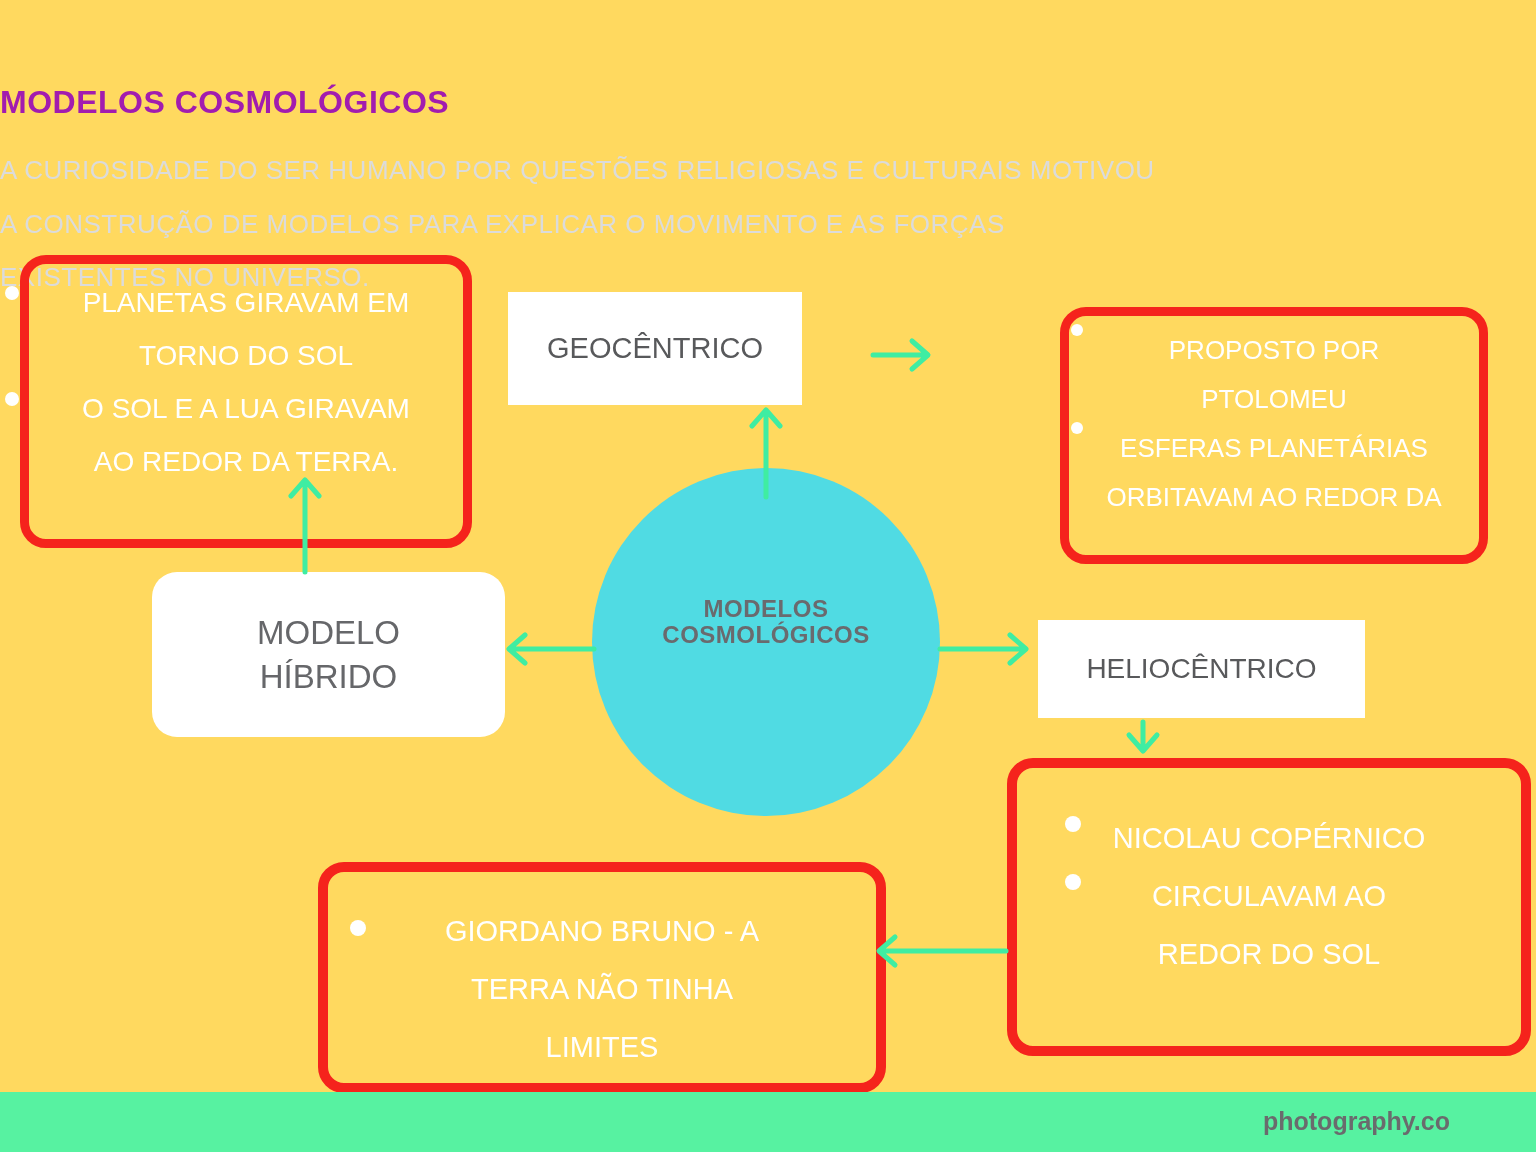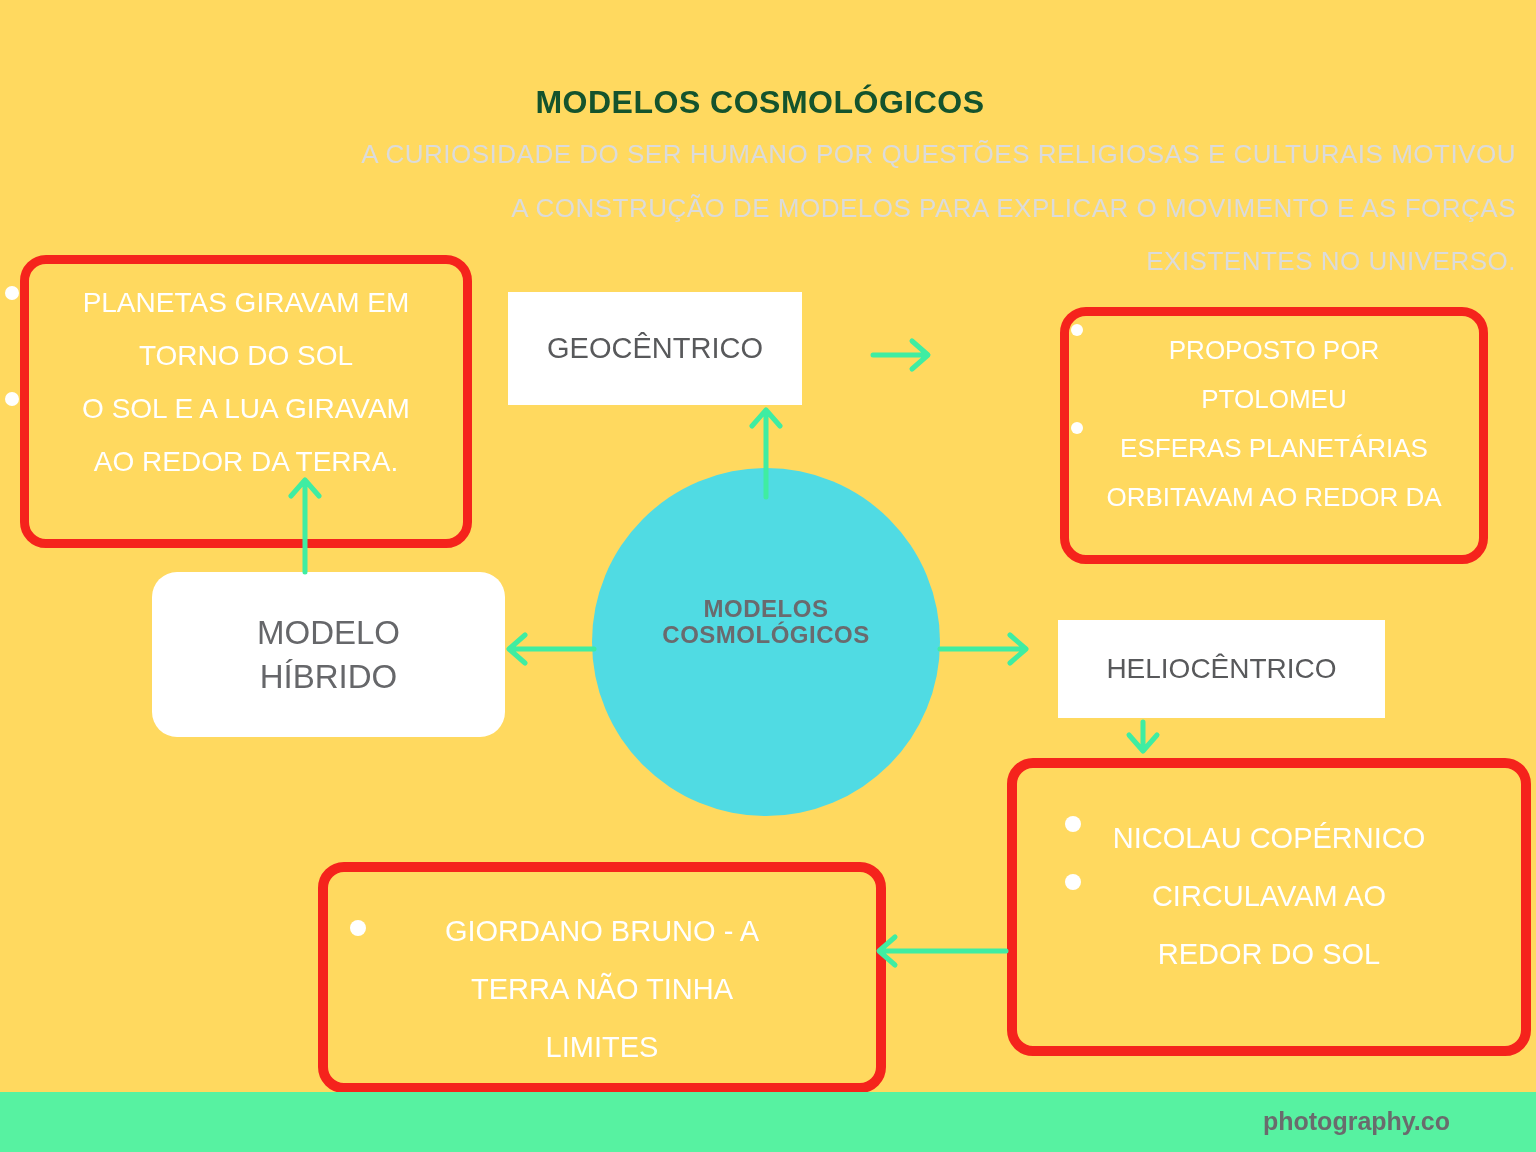--- a/index.html
+++ b/index.html
@@ -6,27 +6,27 @@
   .canvas{
     position:relative;
     width:1536px;height:1152px;
     background:#FFD95F;
     overflow:hidden;
     font-family:"Liberation Sans", sans-serif;
   }
   
   .title{
     position:absolute;top:84px;left:0;width:1520px;
-    text-align:center;
+    text-align:left;
     font-size:32px;font-weight:800;letter-spacing:.5px;
-    color:#14532d;
+    color:#a21caf;
   }
   .subtitle{
-    position:absolute;top:128px;left:0;width:1516px;
-    text-align:right;color:#DBDBDB;
+    position:absolute;top:144px;left:0;width:1516px;
+    text-align:left;color:#DBDBDB;
     font-size:26px;line-height:53.5px;letter-spacing:.5px;
   }
   
   .redbox{
     position:absolute;
     border:9px solid #F5231C;
     border-radius:26px;
     box-sizing:border-box;
     color:#FFFFFF;text-align:center;
   }
@@ -40,21 +40,21 @@
     border-width:10px;font-size:29px;line-height:58px;padding-top:30px;}
   
   .whitebox{
     position:absolute;background:#FFFFFF;
     display:flex;align-items:center;justify-content:center;
     color:#58595B;text-align:center;
   }
   .node-geo{left:508px;top:292px;width:294px;height:113px;font-size:29px;}
   .node-hibrido{left:152px;top:572px;width:353px;height:165px;
     font-size:33px;line-height:44px;color:#66676A;border-radius:25px;}
-  .node-helio{left:1038px;top:620px;width:327px;height:98px;font-size:28px;margin-left:20px;}
+  .node-helio{left:1038px;top:620px;width:327px;height:98px;font-size:28px;}
   
   .circle{
     position:absolute;left:592px;top:468px;width:348px;height:348px;
     background:#50DBE3;border-radius:50%;
     text-align:center;box-sizing:border-box;padding-top:128px;
     color:#6A6A6E;font-size:24px;font-weight:800;line-height:26px;letter-spacing:.5px;
   }
   
   .dot{position:absolute;background:#FFFFFF;border-radius:50%;}
   .dot-14{width:14px;height:14px;}

